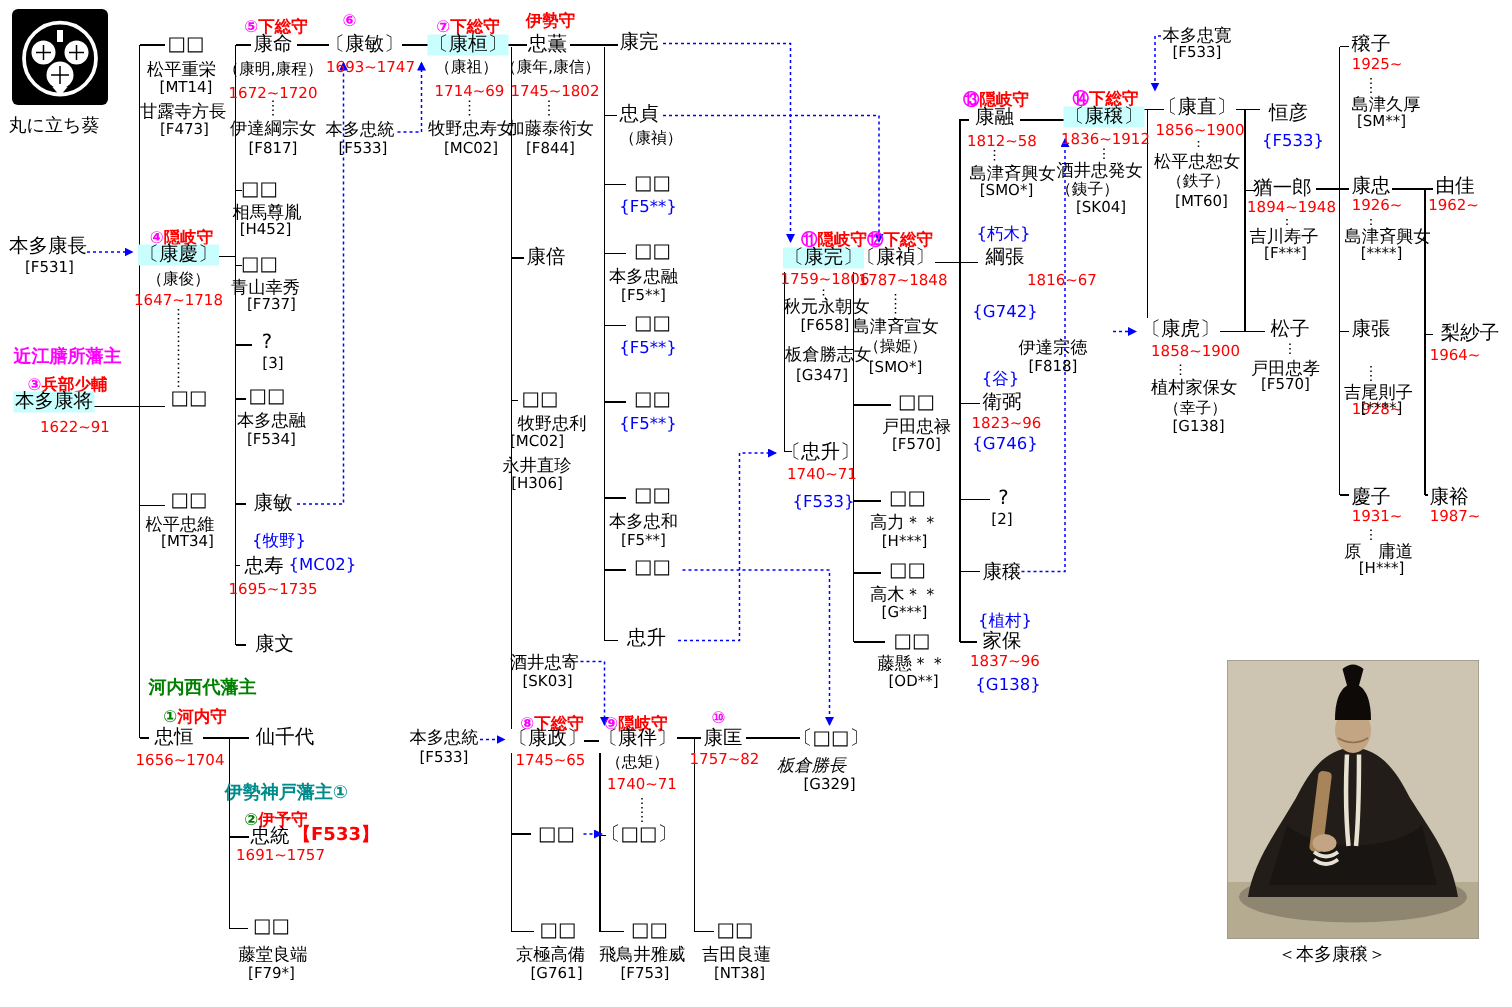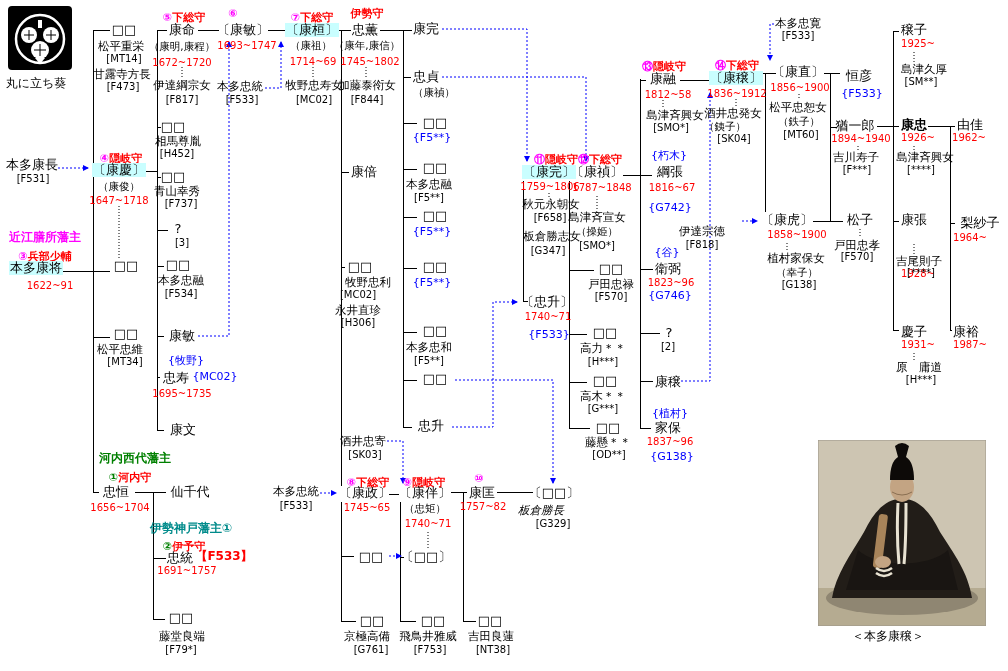--- a/index.html
+++ b/index.html
@@ -343,21 +343,21 @@
     <div class="t name" style="left: 608px; top: 421px;">□□</div>
     <div class="t spouse" style="left: 608px; top: 436px;">藤懸＊＊</div>
     <div class="t code" style="left: 609px; top: 450px;">[OD**]</div>
     <div class="t nt" style="left: 664px; top: 57px;"><span class="num">⑬</span><span class="ttl">隠岐守</span></div>
     <div class="t name" style="left: 663px; top: 72px;">康融</div>
     <div class="t date" style="left: 668px; top: 90px;">1812~58</div>
     <div class="t spouse" style="left: 675px; top: 109px;">島津斉興女</div>
     <div class="t code" style="left: 671px; top: 123px;">[SMO*]</div>
     <div class="t jcode" style="left: 669px; top: 150px;">{朽木}</div>
     <div class="t name" style="left: 670px; top: 165px;">綱張</div>
-    <div class="t date" style="left: 672px; top: 183px;">1816~67</div>
+    <div class="t date" style="left: 708px; top: 183px;">1816~67</div>
     <div class="t jcode" style="left: 670px; top: 202px;">{G742}</div>
     <div class="t jcode" style="left: 667px; top: 247px;">{谷}</div>
     <div class="t name" style="left: 668px; top: 262px;">衛弼</div>
     <div class="t date" style="left: 671px; top: 278px;">1823~96</div>
     <div class="t jcode" style="left: 670px; top: 290px;">{G746}</div>
     <div class="t name" style="left: 669px; top: 326px;">?</div>
     <div class="t code" style="left: 668px; top: 342px;">[2]</div>
     <div class="t name" style="left: 668px; top: 375px;">康穣</div>
     <div class="t jcode" style="left: 670px; top: 408px;">{植村}</div>
     <div class="t name" style="left: 668px; top: 421px;">家保</div>
@@ -382,28 +382,28 @@
     <div class="t date" style="left: 797px; top: 230px;">1858~1900</div>
     <div class="t spouse" style="left: 796px; top: 252px;">植村家保女</div>
     <div class="t alt" style="left: 797px; top: 267px;">（幸子）</div>
     <div class="t code" style="left: 799px; top: 280px;">[G138]</div>
     <div class="t name" style="left: 859px; top: 69px;">恒彦</div>
     <div class="t jcode" style="left: 862px; top: 88px;">{F533}</div>
     <div class="t name" style="left: 860px; top: 213px;">松子</div>
     <div class="t spouse" style="left: 857px; top: 239px;">戸田忠孝</div>
     <div class="t code" style="left: 857px; top: 252px;">[F570]</div>
     <div class="t name" style="left: 855px; top: 119px;">猶一郎</div>
-    <div class="t date" style="left: 861px; top: 134px;">1894~1940</div>
+    <div class="t date" style="left: 861px; top: 134px;">1894~1948</div>
     <div class="t spouse" style="left: 856px; top: 151px;">吉川寿子</div>
     <div class="t code" style="left: 857px; top: 165px;">[F***]</div>
     <div class="t name" style="left: 914px; top: 23px;">穣子</div>
     <div class="t date" style="left: 918px; top: 39px;">1925~</div>
     <div class="t spouse" style="left: 924px; top: 63px;">島津久厚</div>
     <div class="t code" style="left: 921px; top: 77px; text-align: center;">[SM**]</div>
-    <div class="t name" style="left: 914px; top: 118px; font-weight: bold;">康忠</div>
+    <div class="t name" style="left: 914px; top: 118px;">康忠</div>
     <div class="t date" style="left: 918px; top: 133px;">1926~</div>
     <div class="t spouse" style="left: 925px; top: 151px;">島津斉興女</div>
     <div class="t code" style="left: 921px; top: 165px;">[****]</div>
     <div class="t name" style="left: 914px; top: 213px;">康張</div>
     <div class="t date" style="left: 918px; top: 231px; margin-top: 38px;">1928~</div>
     <div class="t spouse" style="left: 919px; top: 255px;">吉尾則子</div>
     <div class="t code" style="left: 921px; top: 268px;">[****]</div>
     <div class="t name" style="left: 914px; top: 325px;">慶子</div>
     <div class="t date" style="left: 918px; top: 340px;">1931~</div>
     <div class="t spouse" style="left: 919px; top: 361px;">原　庸道</div>

